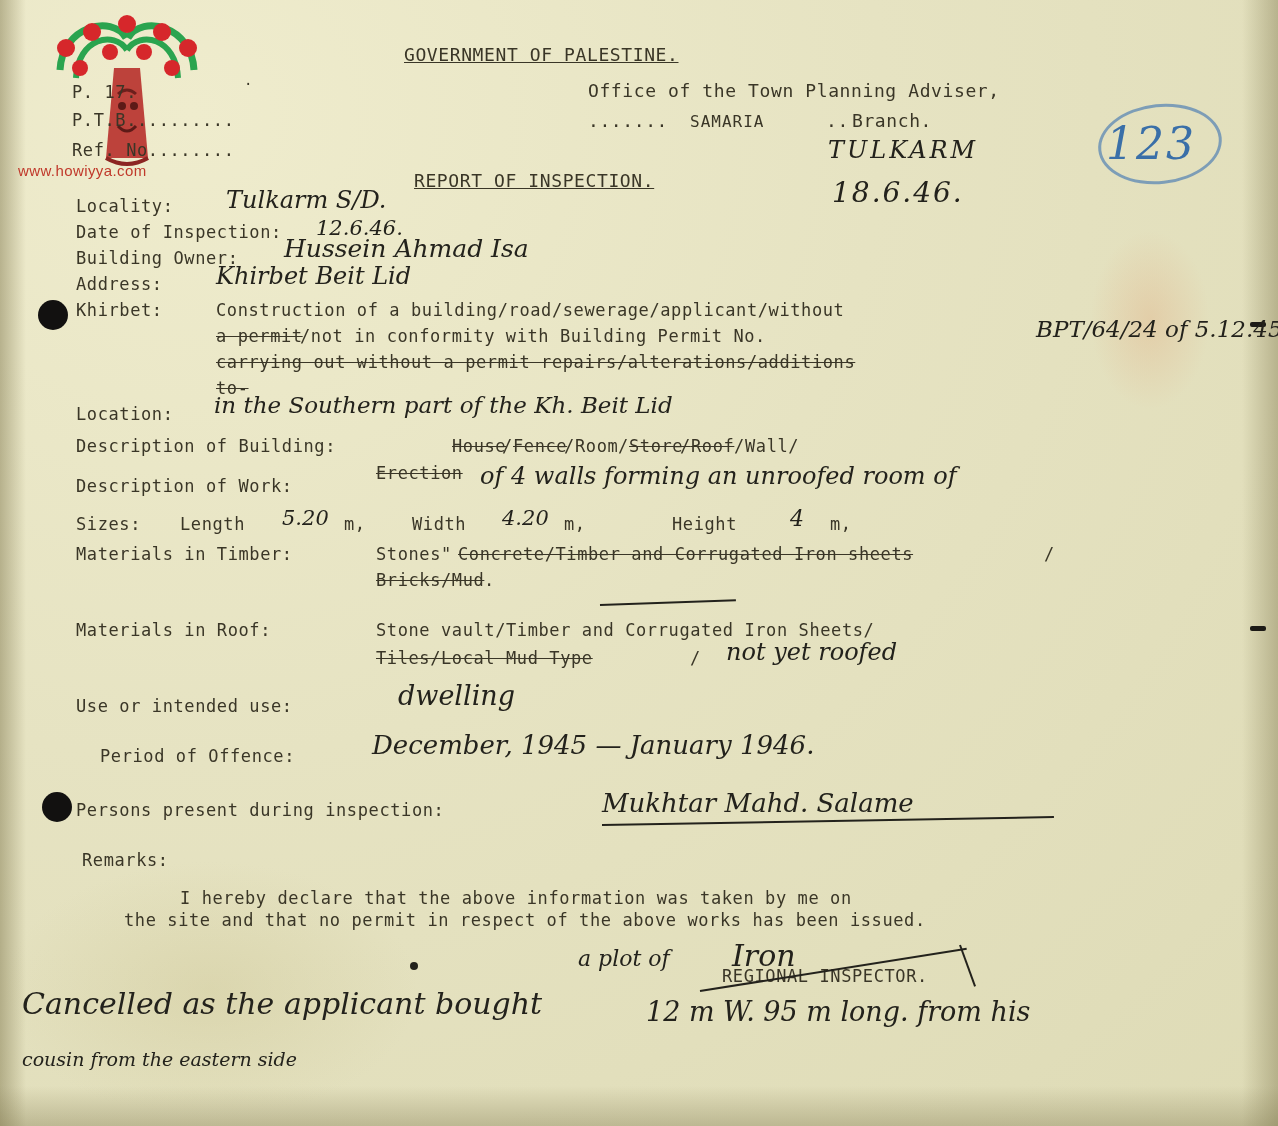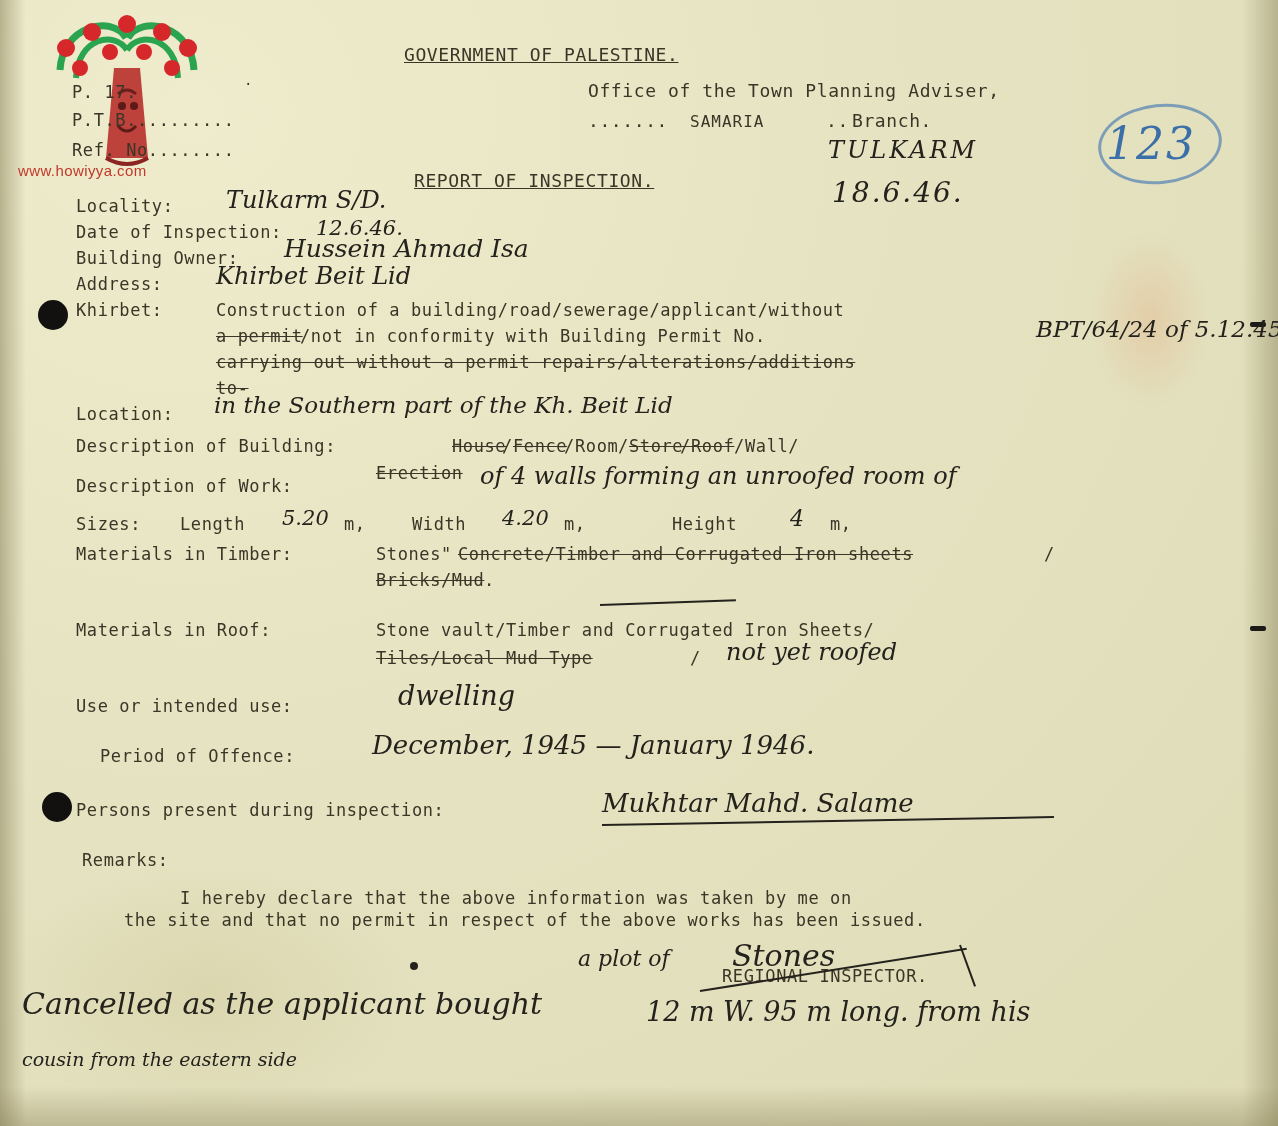--- a/index.html
+++ b/index.html
@@ -266,21 +266,21 @@
   <div class="tw" style="left:76px; top:800px;">Persons present during inspection:</div>
   <div class="hw" style="left:602px; top:788px; font-size:26px;">Mukhtar Mahd. Salame</div>
   <div class="penline" style="left:602px; top:824px; width:452px; transform: rotate(-1deg);"></div>
 
   <div class="tw" style="left:76px; top:850px;margin-left:6px;">Remarks:</div>
 
   <div class="tw" style="left:180px; top:888px;">I hereby declare that the above information was taken by me on</div>
   <div class="tw" style="left:76px; top:910px;margin-left:48px;">the site and that no permit in respect of the above works has been issued.</div>
 
   <div class="tw" style="left:722px; top:966px;">REGIONAL INSPECTOR.</div>
-  <div class="hw" style="left:732px; top:938px; font-size:30px;">Stones</div>
+  <div class="hw" style="left:732px; top:938px; font-size:30px;">Iron</div>
   <div class="penline" style="left:700px; top:990px; width:270px; transform: rotate(-9deg); height:2px;"></div>
   <div class="penline" style="left:960px; top:944px; width:44px; transform: rotate(70deg); height:2px;"></div>
 
   <div class="hw" style="left:578px; top:946px; font-size:22px;">a plot of</div>
   <div class="hw" style="left:22px; top:986px; font-size:30px;">Cancelled as the applicant bought</div>
   <div class="hw" style="left:646px; top:996px; font-size:27px;">12 m W. 95 m long. from his</div>
   <div class="hw" style="left:22px; top:1048px; font-size:19px;">cousin from the eastern side</div>
   <div class="penline" style="left:410px; top:962px; width:8px; height:8px; border-radius:50%;"></div>
 
 </div>

